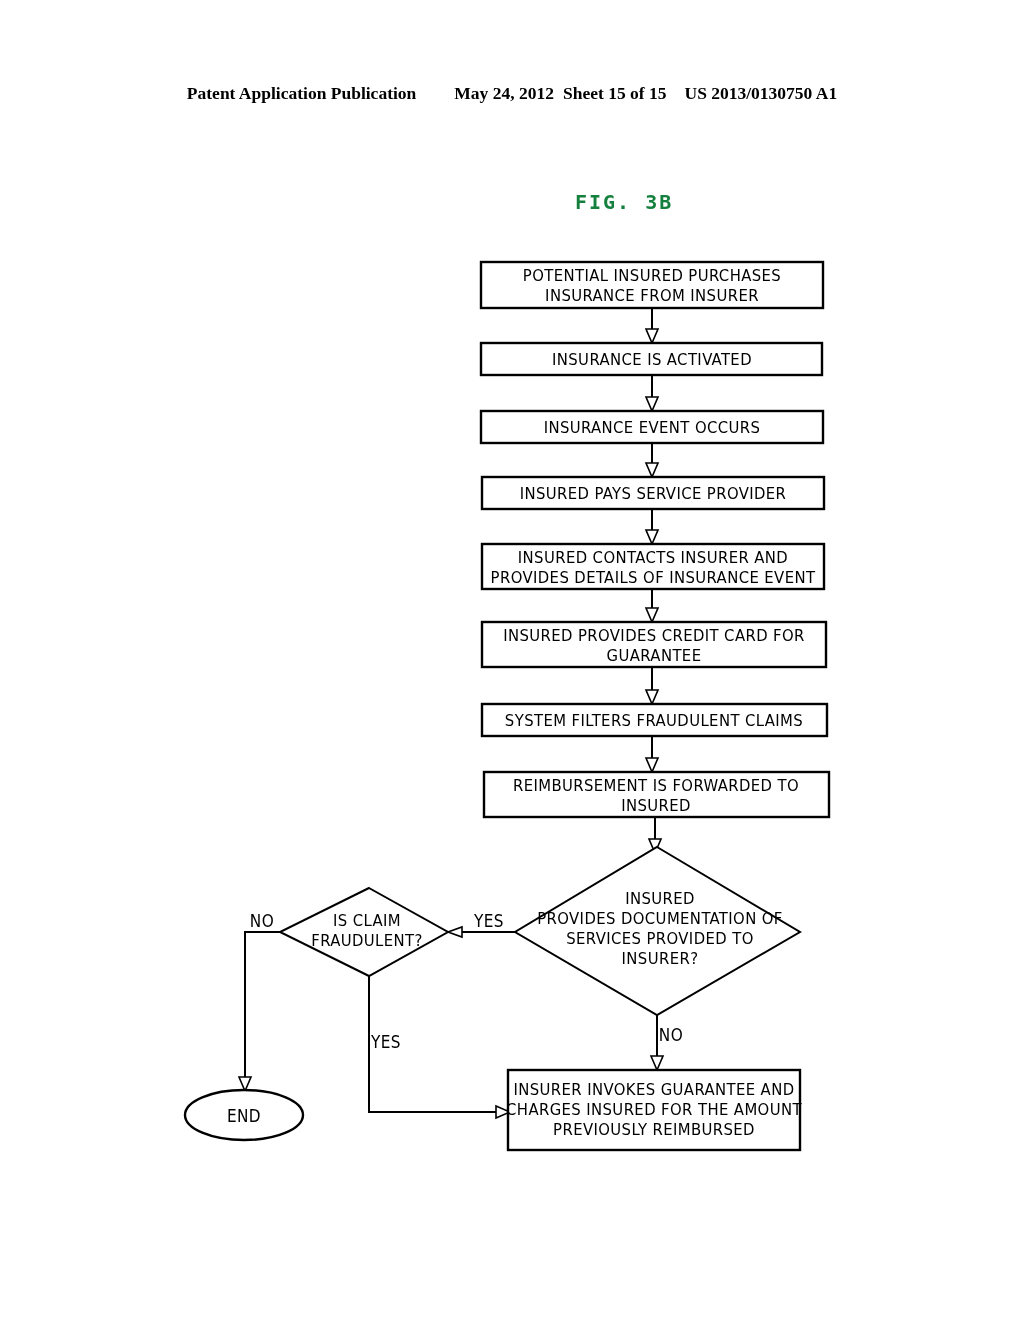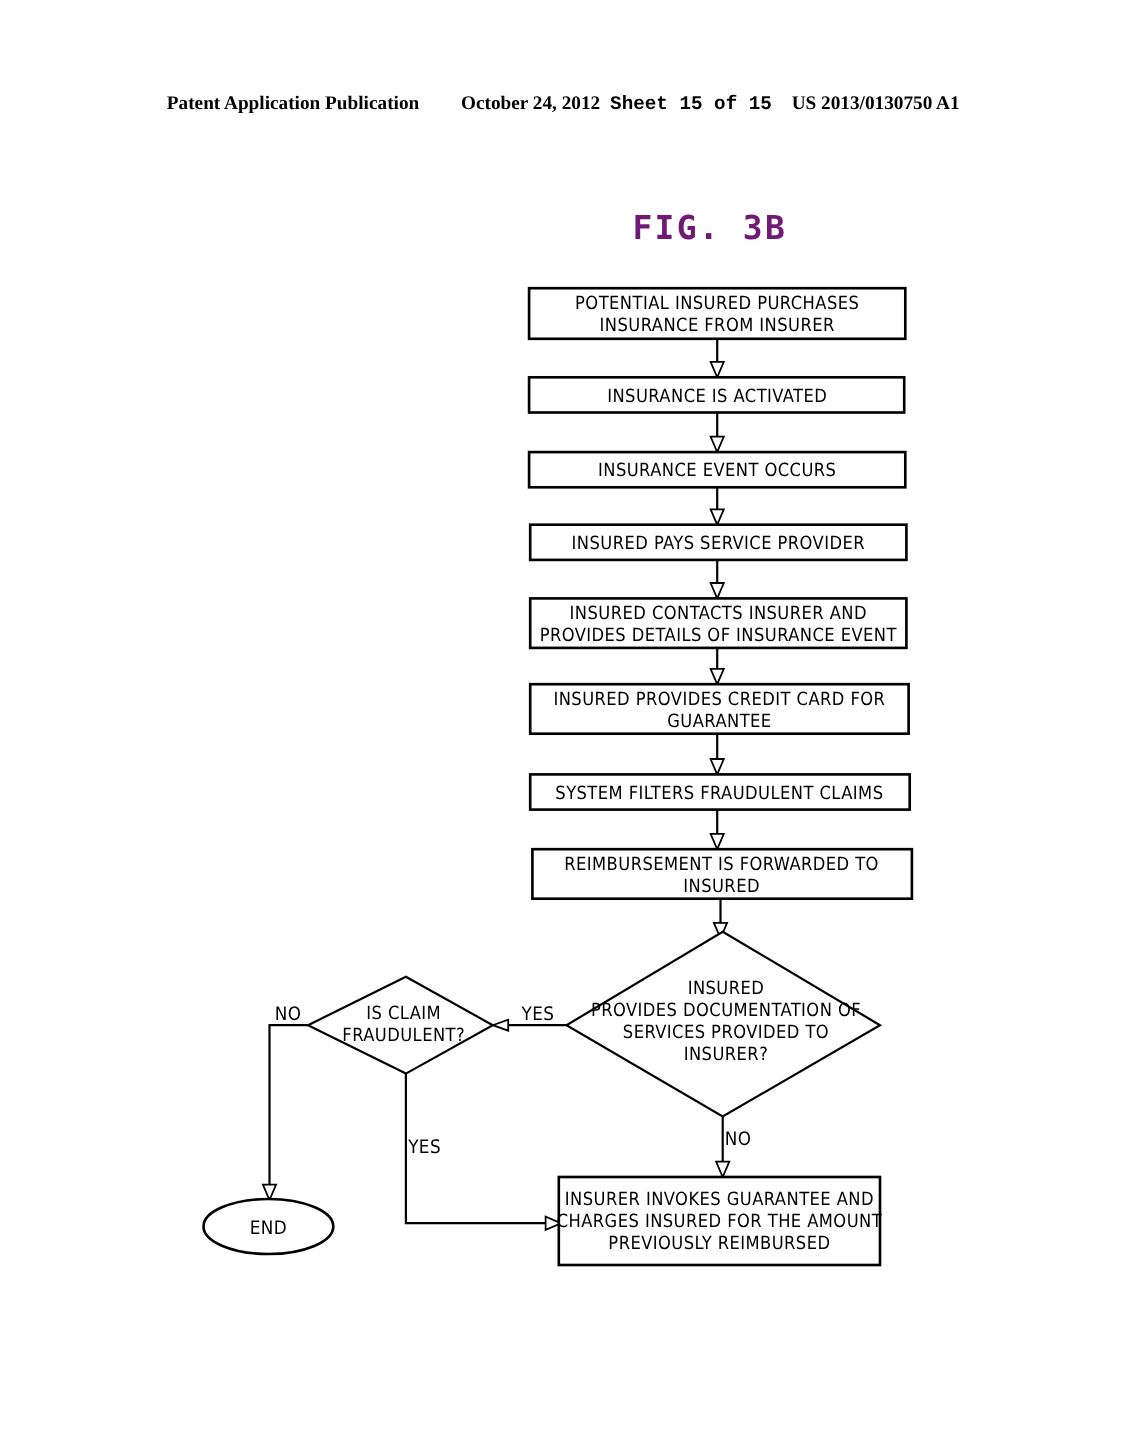--- a/index.html
+++ b/index.html
@@ -27,33 +27,33 @@
     align-items: baseline;
     white-space: nowrap;
     font-family: "Liberation Serif", serif;
     font-weight: bold;
     font-size: 17.5px;
     color: #000000;
     letter-spacing: 0px;
   }
   #patent-header .hdr-pub   { margin-right: 38px; }
   #patent-header .hdr-date  { margin-right: 9px; }
-  #patent-header .hdr-sheet { margin-right: 18px; font-family: Liberation Mono, monospace; }
+  #patent-header .hdr-sheet { margin-right: 18px; }
   #patent-header .hdr-num   { margin-right: 0px; }
 
   
   #figure-title {
     position: absolute;
     top: 190px;
     left: 575px;
     font-family: "DejaVu Sans Mono", monospace;
     font-weight: bold;
-    font-size: 30px;
+    font-size: 20px;
     letter-spacing: 2px;
-    color: #701a75;
+    color: #15803d;
   }
 
   
   #flowchart-svg {
     position: absolute;
     top: 0;
     left: 0;
     width: 1024px;
     height: 1320px;
   }
@@ -98,21 +98,21 @@
     fill: #000000;
     text-anchor: middle;
     letter-spacing: 0.4px;
   }
 </style>
 </head>
 <body>
 
 <div id="patent-header">
   <span class="hdr-pub">Patent Application Publication</span>
-  <span class="hdr-date">October 24, 2012</span>
+  <span class="hdr-date">May 24, 2012</span>
   <span class="hdr-sheet">Sheet 15 of 15</span>
   <span class="hdr-num">US 2013/0130750 A1</span>
 </div>
 
 <div id="figure-title">FIG. 3B</div>
 
 <svg id="flowchart-svg" viewBox="0 0 1024 1320" xmlns="http://www.w3.org/2000/svg">
 
   <g>
     <line class="conn" x1="652" y1="308" x2="652" y2="337"></line>

